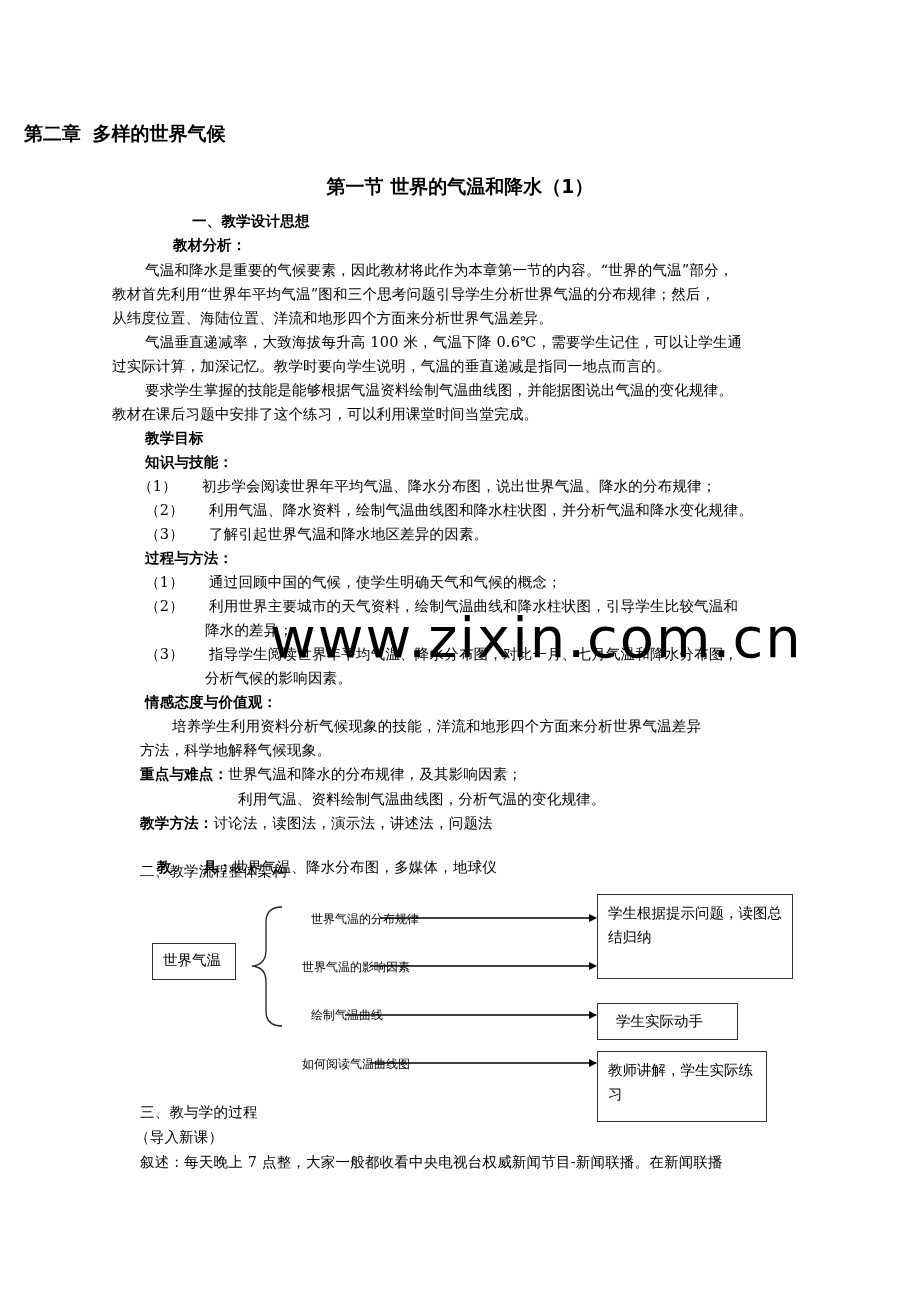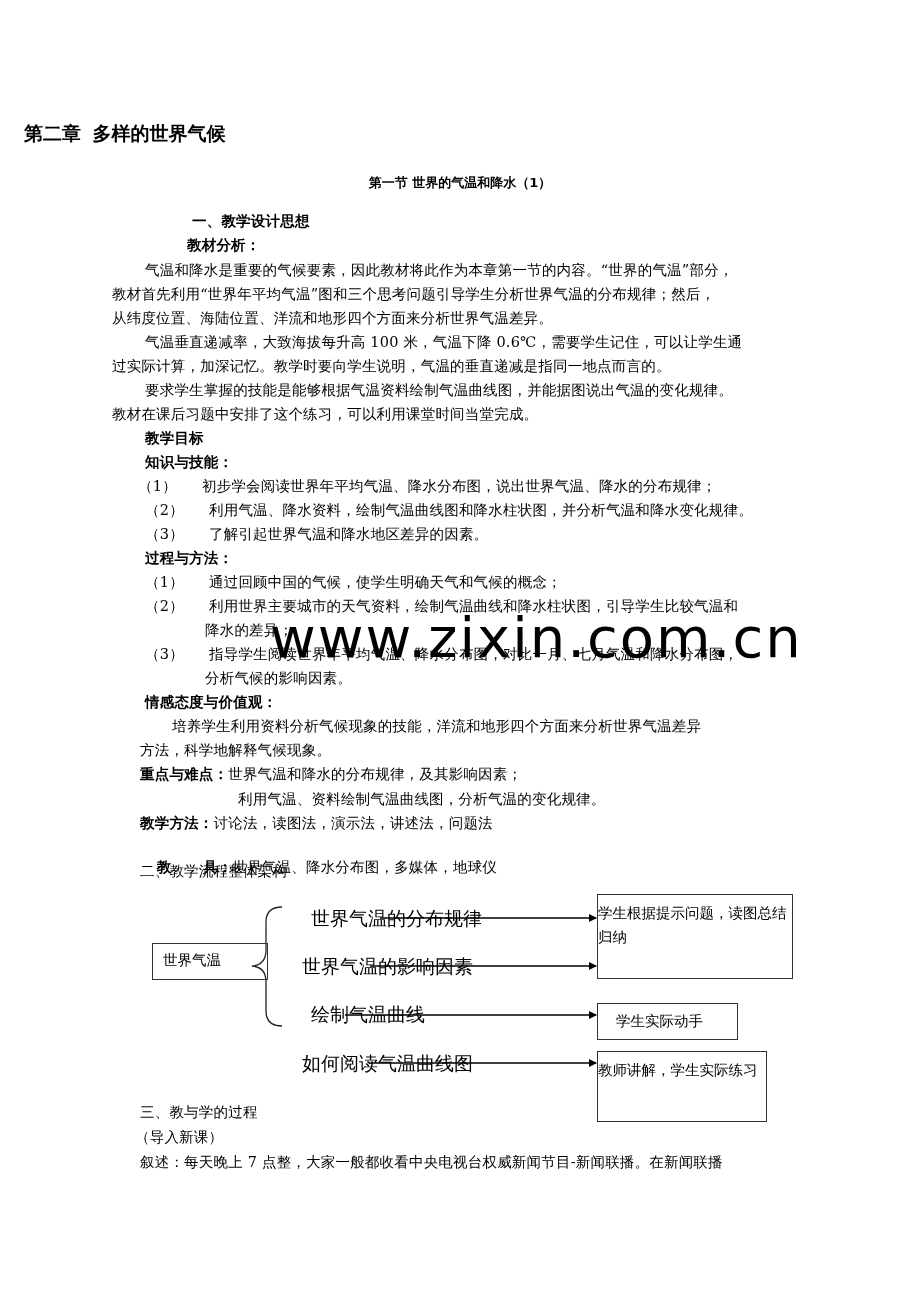--- a/index.html
+++ b/index.html
@@ -5,45 +5,45 @@
     html, body { margin: 0; padding: 0; background: #ffffff; }
     body {
       width: 920px; height: 1302px; position: relative; overflow: hidden;
       font-family: "DejaVu Serif", "Liberation Serif", serif;
       color: #000000;
     }
     .page { position: absolute; left: 0; top: 0; width: 920px; height: 1302px; }
     .ln { position: absolute; font-size: 14.5px; line-height: 20px; white-space: nowrap; letter-spacing: 0.2px; }
     .bold { font-weight: bold; font-family: "DejaVu Sans", "Liberation Sans", sans-serif; }
     .title1 { position: absolute; left: 0; width: 920px; top: 121px; text-align: left; font-size: 19px; font-weight: bold; font-family: Liberation Mono, monospace; padding-left: 24px; }
-    .title2 { position: absolute; left: 0; width: 920px; top: 174px; text-align: center; font-size: 13px; font-weight: bold; font-family: "DejaVu Sans", "Liberation Sans", sans-serif; }
+    .title2 { position: absolute; left: 0; width: 920px; top: 174px; text-align: center; font-size: 19px; font-weight: bold; font-family: "DejaVu Sans", "Liberation Sans", sans-serif; }
     .num { display: inline-block; width: 64px; }
     .watermark {
       position: absolute; left: 270px; top: 605px; font-size: 56px; color: #000000;
       font-family: "DejaVu Sans", "Liberation Sans", sans-serif; letter-spacing: 2px; z-index: 0;
     }
     .content { position: relative; z-index: 1; }
-    .box { position: absolute; border: 1.3px solid #333; box-sizing: border-box; font-size: 14.5px; line-height: 24px; padding: 6px 0; background: transparent; }
-    .dlabel { position: absolute; font-size: 19px; line-height: 20px; white-space: nowrap; font-family: Liberation Serif, serif; }
+    .box { position: absolute; border: 1.3px solid #333; box-sizing: border-box; font-size: 14.5px; line-height: 24px; padding: 6px 10px; background: transparent; }
+    .dlabel { position: absolute; font-size: 12px; line-height: 20px; white-space: nowrap; }
     svg.diagram { position: absolute; left: 0; top: 0; }
   </style>
 </head>
 <body>
 
 <div class="page">
 
   <div class="watermark">www.zixin.com.cn</div>
 
   <div class="content">
     <div class="title1">第二章  多样的世界气候</div>
     <div class="title2">第一节  世界的气温和降水（1）</div>
 
     <div class="ln bold" style="left:192px; top:211px;">一、教学设计思想</div>
 
-    <div class="ln bold" style="left:159px; top:235px;padding-left:28px;">教材分析：</div>
+    <div class="ln bold" style="left:145px; top:235px;padding-left:28px;">教材分析：</div>
     <div class="ln" style="left:145px; top:260px;">气温和降水是重要的气候要素，因此教材将此作为本章第一节的内容。“世界的气温”部分，</div>
     <div class="ln" style="left:112px; top:284px;">教材首先利用“世界年平均气温”图和三个思考问题引导学生分析世界气温的分布规律；然后，</div>
     <div class="ln" style="left:112px; top:308px;">从纬度位置、海陆位置、洋流和地形四个方面来分析世界气温差异。</div>
     <div class="ln" style="left:145px; top:332px;">气温垂直递减率，大致海拔每升高 100 米，气温下降 0.6℃，需要学生记住，可以让学生通</div>
     <div class="ln" style="left:112px; top:356px;">过实际计算，加深记忆。教学时要向学生说明，气温的垂直递减是指同一地点而言的。</div>
     <div class="ln" style="left:145px; top:380px;">要求学生掌握的技能是能够根据气温资料绘制气温曲线图，并能据图说出气温的变化规律。</div>
     <div class="ln" style="left:112px; top:404px;">教材在课后习题中安排了这个练习，可以利用课堂时间当堂完成。</div>
 
     <div class="ln bold" style="left:145px; top:428px;">教学目标</div>
     <div class="ln bold" style="left:145px; top:452px;">知识与技能：</div>
@@ -99,21 +99,21 @@
         </defs>
 
         <path d="M282,907 Q266,907 266,922 L266,950 Q266,965 252,966 Q266,967 266,982 L266,1011 Q266,1026 282,1026" fill="none" stroke="#222" stroke-width="1.3"></path>
 
         <line x1="380" y1="918" x2="596" y2="918" stroke="#000" stroke-width="1.5" marker-end="url(#arr)"></line>
         <line x1="370" y1="966" x2="596" y2="966" stroke="#000" stroke-width="1.5" marker-end="url(#arr)"></line>
         <line x1="345" y1="1015" x2="596" y2="1015" stroke="#000" stroke-width="1.5" marker-end="url(#arr)"></line>
         <line x1="370" y1="1063" x2="596" y2="1063" stroke="#000" stroke-width="1.5" marker-end="url(#arr)"></line>
       </svg>
 
-      <div class="box" style="left:152px; top:943px; width:116px; height:37px; padding:4px 10px;">
+      <div class="box" style="left:152px; top:943px; width:84px; height:37px; padding:4px 10px;">
         <span>世界气温</span>
       </div>
 
       <div class="dlabel" style="left:311px; top:909px;">世界气温的分布规律</div>
       <div class="dlabel" style="left:302px; top:957px;">世界气温的影响因素</div>
       <div class="dlabel" style="left:311px; top:1005px;">绘制气温曲线</div>
       <div class="dlabel" style="left:302px; top:1054px;">如何阅读气温曲线图</div>
 
       <div class="box" style="left:597px; top:894px; width:196px; height:85px; white-space:normal;">
         <span>学生根据提示问题，读图总结归纳</span>

